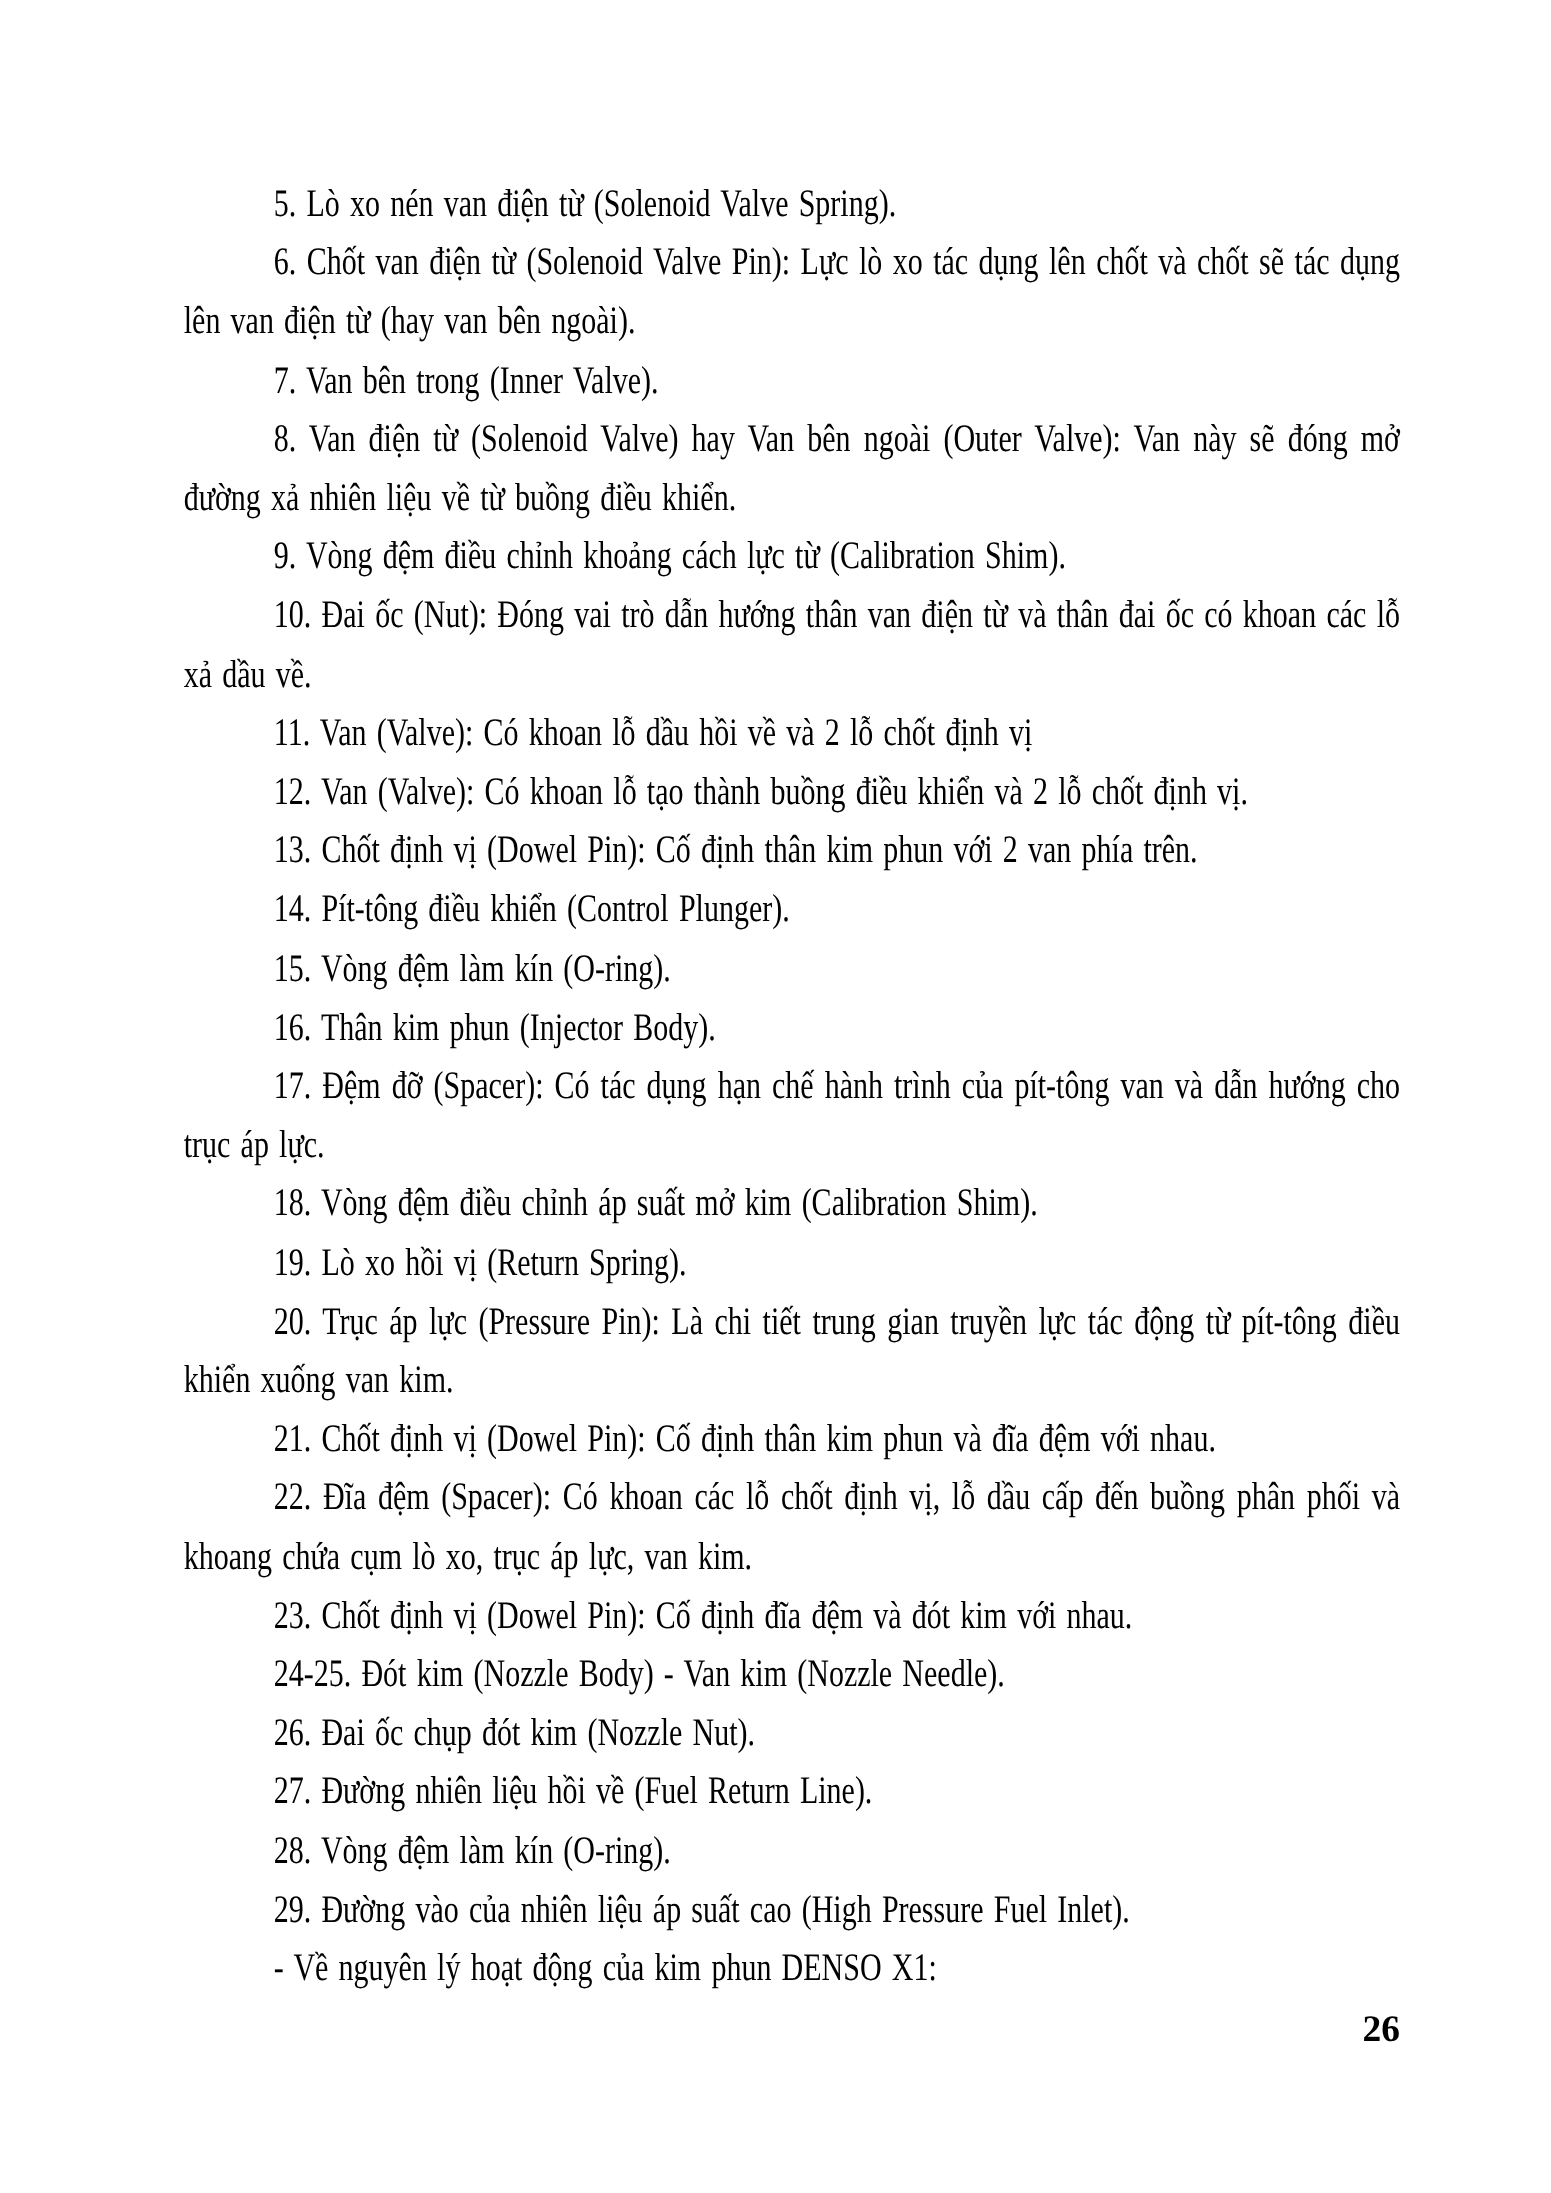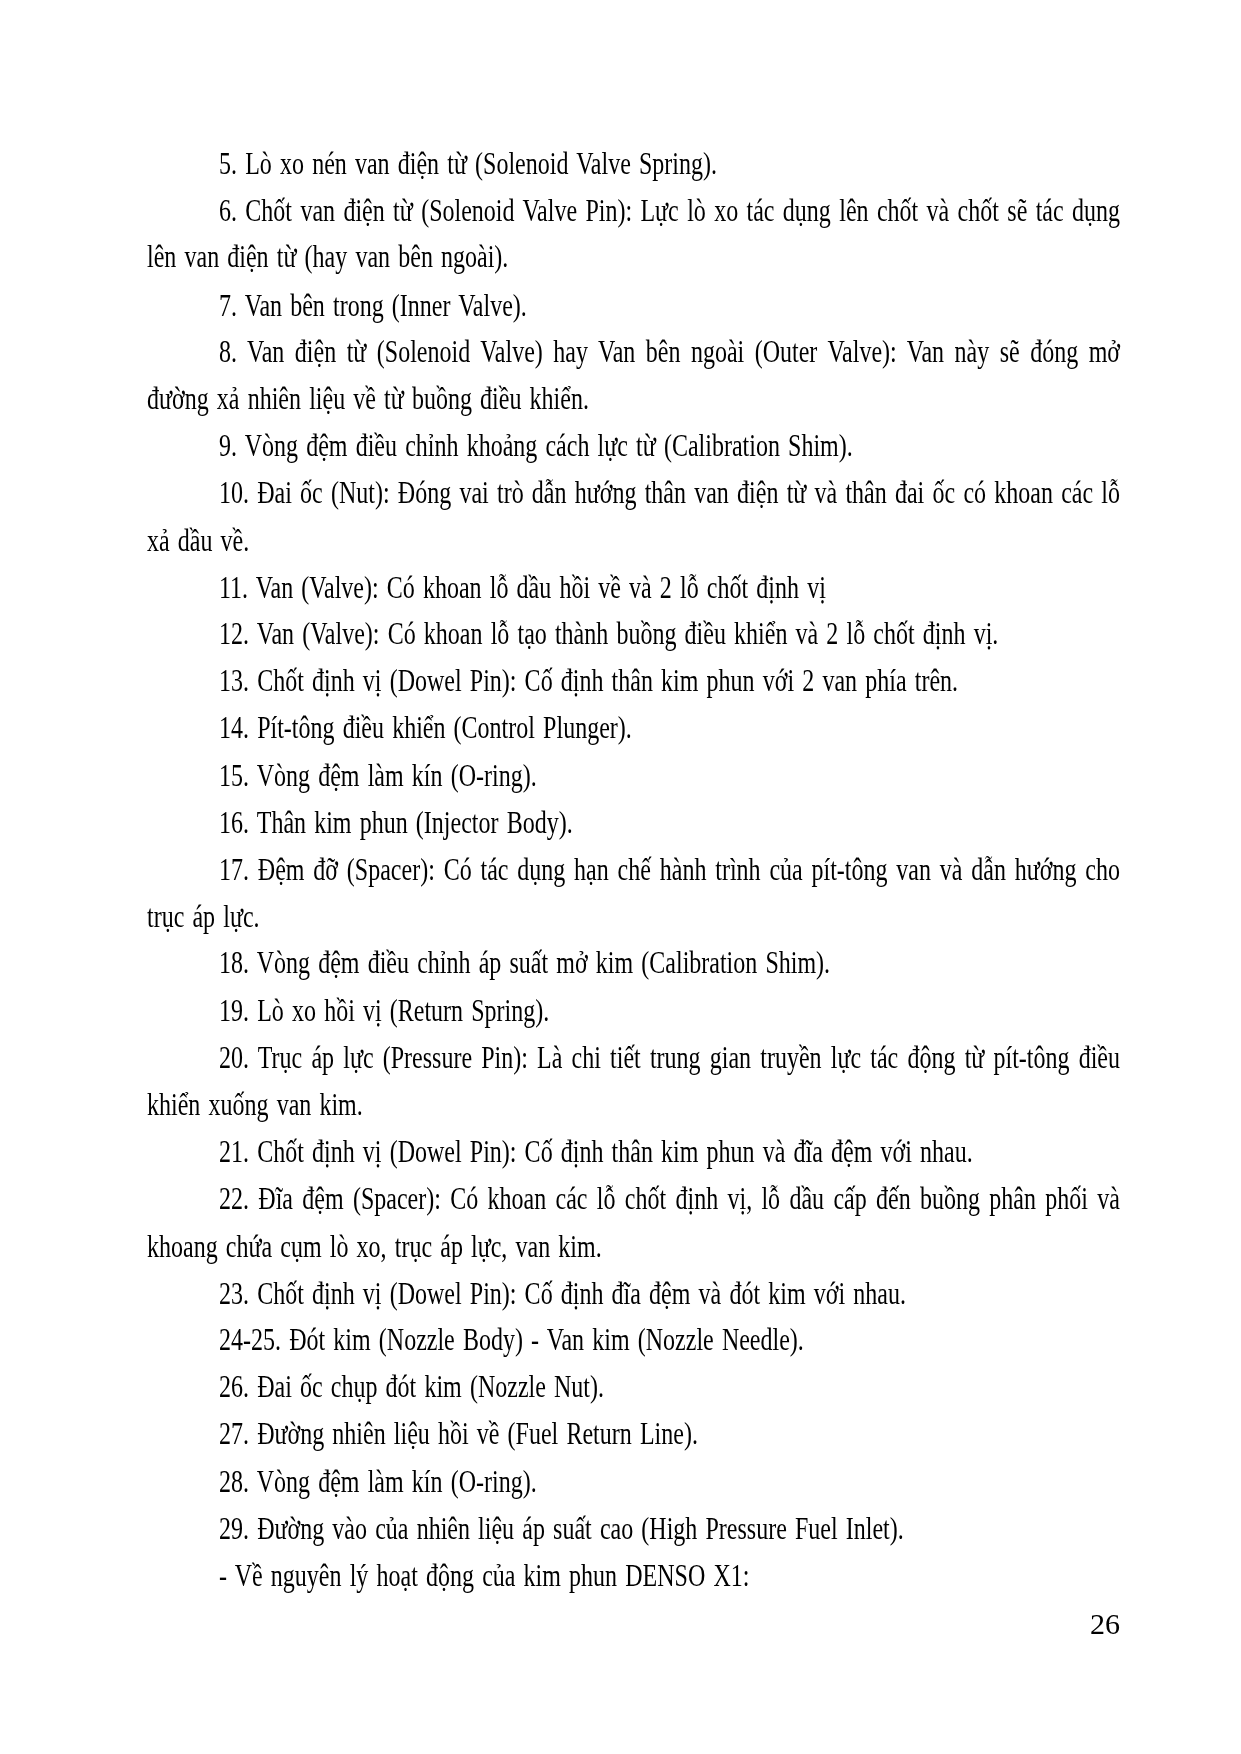--- a/index.html
+++ b/index.html
@@ -39,21 +39,21 @@
     margin: 0;
     padding: 0;
     text-indent: 72px;
   }
   .page-number {
     position: absolute;
     left: 147px;
     top: 1608px;
     width: 973px;
     text-align: right;
-    font-weight: normal;
+    font-weight: bold;
     font-size: 30px;
     line-height: 32px;
   }
 </style>
 </head>
 <body>
 
 <div class="page">
   <div class="doc-content">
       <p>5. Lò xo nén van điện từ (Solenoid Valve Spring).</p>

